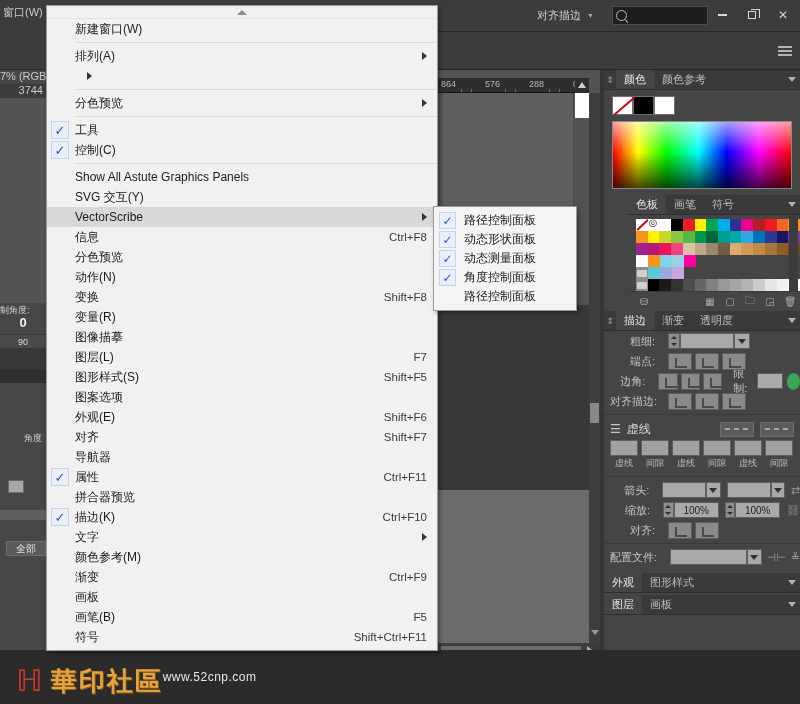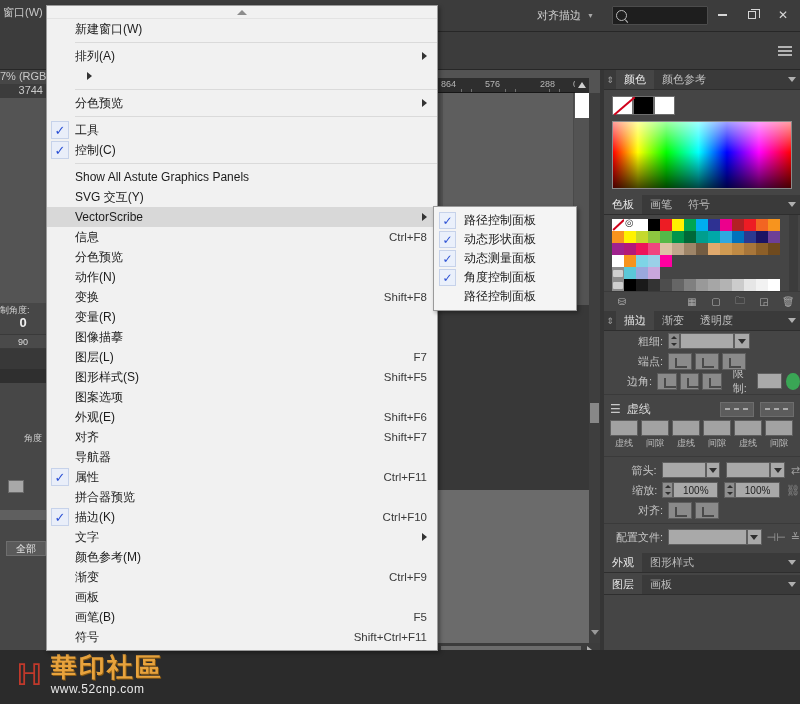--- a/index.html
+++ b/index.html
@@ -287,21 +287,21 @@
   }
   .panel-footer {
     height: 20px; display: flex; align-items: center; gap: 0; padding-left: 6px;
     background: #454545; border-top: 1px solid #3b3b3b; position: relative;
   }
   .pf-ico { width: 26px; height: 14px; display:flex; align-items:center; justify-content:center;
             color:#b0b0b0; font-size: 10px; }
 
   
   .row { display: flex; align-items: center; height: 20px; padding-left: 6px; font-size: 11px; color: #c4c4c4; }
-  .row .rl { width: 58px; text-align: right; padding-right: 5px; white-space: nowrap; }
+  .row .rl { width: 58px; text-align: right; padding-right: 13px; white-space: nowrap; }
   .stepper { width:12px; height:16px; background:#8e8e8e; border:1px solid #5f5f5f;
              display:flex; flex-direction:column; align-items:center; justify-content:space-around; }
   .stepper .u { width:0;height:0;border-left:3px solid transparent;border-right:3px solid transparent;border-bottom:3px solid #2f2f2f; }
   .stepper .d { width:0;height:0;border-left:3px solid transparent;border-right:3px solid transparent;border-top:3px solid #2f2f2f; }
   .field { height:16px; background:#a9a9a9; border:1px solid #5f5f5f; }
   .ddbtn { width:16px; height:16px; background:#a9a9a9; border:1px solid #5f5f5f;
            display:flex; align-items:center; justify-content:center; }
   .ddbtn .c { width:0;height:0;border-left:4px solid transparent;border-right:4px solid transparent;border-top:5px solid #2f2f2f; }
   .sqbtn { width:24px; height:17px; background:#8a8a8a; border:1px solid #5d5d5d; margin-right:3px;
            position: relative; }
@@ -323,21 +323,21 @@
   .dashfields .col { width:28px; }
   .dashfields .box { height:16px; background:#a2a2a2; border:1px solid #5f5f5f; }
   .dashfields .cap { font-size:9px; color:#bcbcbc; text-align:center; padding-top:1px; }
   .sep-line { height:1px; background:#3a3a3a; margin: 3px 0; }
 
   .wm {
     position: absolute; left: 16px; bottom: 8px; z-index: 5;
     display: flex; align-items: center; gap: 8px;
   }
   .wm .logo { font-size: 30px; color: #c0392b; font-weight: bold; line-height: 1; }
-  .wm .txt { display: flex; flex-direction: column; }
+  .wm .txt { display: flex; }
   .wm .cn { font-size: 26px; color: #e8a33d; font-weight: bold; letter-spacing: 2px;
             line-height: 1; text-shadow: 1px 1px 0 #8a5a12; }
   .wm .url { font-size: 12px; color: #e8e8e8; letter-spacing: .5px; margin-top: 2px; }
   .bottomstrip { position:absolute; left:0; bottom:0; width:800px; height:54px; background:#2b2b2b; }
 </style>
 </head>
 <body>
 
 <div id="app">
 
@@ -354,21 +354,21 @@
     <div class="ac-angle">角度</div>
     <div class="ac-swatch"></div>
     <div class="ac-bar"></div>
     <div class="ac-all">全部</div>
   </div>
 
   <div class="doc-area"></div>
   <div class="ruler-h">
     <span class="tick" style="left:4px">864</span>
     <span class="tick" style="left:48px">576</span>
-    <span class="tick" style="left:103px">288</span>
+    <span class="tick" style="left:92px">288</span>
     <span class="tick" style="left:136px">0</span>
     <i class="minor" style="left:24px"></i>
       <i class="minor" style="left:34px"></i>
     <i class="minor" style="left:68px"></i>
       <i class="minor" style="left:78px"></i>
     <i class="minor" style="left:112px"></i>
       <i class="minor" style="left:122px"></i>
   </div>
   <div class="ruler-corner">
       <div class="up"></div>
@@ -576,21 +576,21 @@
         <div class="menuarrow"></div>
       </div>
       <div class="colorchips">
         <div class="chip none"></div>
         <div class="chip" style="background:#000"></div>
         <div class="chip" style="background:#fff"></div>
       </div>
       <div class="spectrum"></div>
     </div>
 
-    <div class="panel" style="position:relative;">
+    <div class="panel" style="position:relative;padding-left:24px;">
       <div class="tabrow">
         <div class="ptab active">色板</div>
         <div class="ptab">画笔</div>
         <div class="ptab">符号</div>
         <div class="menuarrow"></div>
       </div>
       <div class="swatch-grid" id="swatch-grid">
           <div class="sw-row">
             <div class="sw none"></div>
             <div class="sw reg"></div>
@@ -711,20 +711,26 @@
       <div class="row">
         <span class="rl">边角:</span>
         <span class="sqbtn"></span>
         <span class="sqbtn"></span>
         <span class="sqbtn"></span>
         <span style="margin-left:8px;color:#c4c4c4;font-size:11px">限制:</span>
         <span class="field" style="width:32px;margin-left:4px"></span>
         <span class="greencirc" style="margin-left:4px"></span>
       </div>
 
+      <div class="row">
+        <span class="rl">对齐描边:</span>
+        <span class="sqbtn"></span>
+        <span class="sqbtn"></span>
+        <span class="sqbtn"></span>
+      </div>
 
       <div class="sep-line"></div>
 
       <div class="dashhdr">
         <span class="eq">☰</span>
         <span class="t">虚线</span>
         <span style="flex:1"></span>
         <span class="dashbtn"></span>
         <span class="dashbtn" style="margin-right:6px"></span>
       </div>

